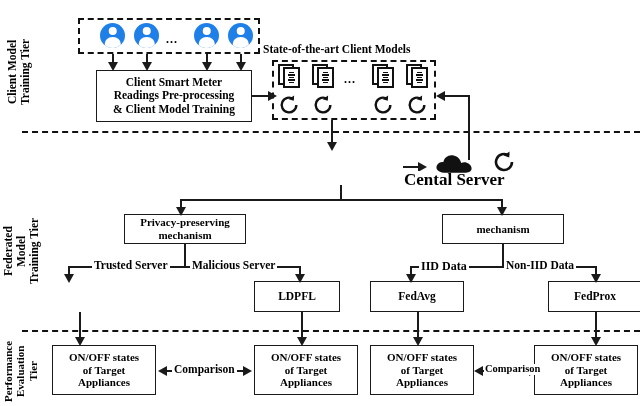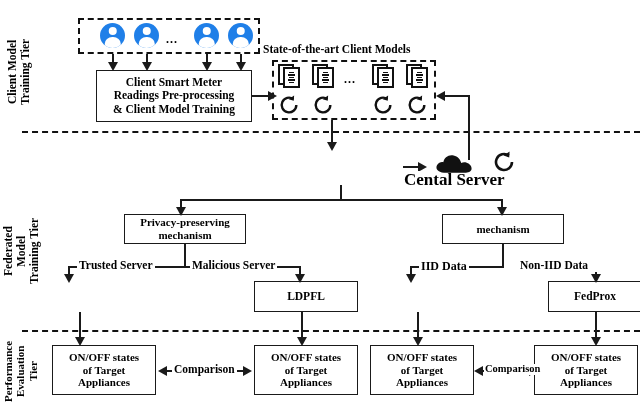--- a/index.html
+++ b/index.html
@@ -215,34 +215,37 @@
       <div>mechanism</div>
     </div>
   </div>
 
   <div class="vline" style="left:184px;top:244px;height:22px;"></div>
   <div class="hline" style="left:68px;top:266px;width:232px;"></div>
   <div class="vline" style="left:68px;top:266px;height:10px;"></div>
   <div class="ad" style="left:64px;top:274px;"></div>
   <div class="vline" style="left:299px;top:266px;height:10px;"></div>
   <div class="ad" style="left:295px;top:274px;"></div>
-  <div class="lbl" style="left:77px;top:260px;font-size:11.5px;padding:0 2px;">Trusted Server</div>
+  <div class="lbl" style="left:92px;top:260px;font-size:11.5px;padding:0 2px;">Trusted Server</div>
   <div class="lbl" style="left:190px;top:260px;font-size:11.5px;padding:0 2px;">Malicious Server</div>
 
   <div class="vline" style="left:502px;top:244px;height:22px;"></div>
   <div class="hline" style="left:410px;top:266px;width:186px;"></div>
   <div class="vline" style="left:410px;top:266px;height:10px;"></div>
   <div class="ad" style="left:406px;top:274px;"></div>
   <div class="vline" style="left:595px;top:266px;height:10px;"></div>
   <div class="ad" style="left:591px;top:274px;"></div>
   <div class="lbl" style="left:419px;top:260px;font-size:12px;padding:0 2px;">IID Data</div>
-  <div class="lbl" style="left:504px;top:260px;font-size:11.5px;padding:0 16px;">Non-IID Data</div>
-
-  <div class="box" style="left:254px;top:281px;width:104px;height:31px;font-size:11.5px;">
+  <div class="lbl" style="left:504px;top:260px;font-size:11.5px;padding:0 2px;">Non-IID Data</div>
+
+  <div class="box" style="left:254px;top:281px;width:86px;height:31px;font-size:11.5px;">
     <span>LDPFL</span>
+  </div>
+  <div class="box" style="left:370px;top:281px;width:94px;height:31px;font-size:11.5px;">
+    <span>FedAvg</span>
   </div>
   <div class="box" style="left:548px;top:281px;width:94px;height:31px;font-size:11.5px;">
     <span>FedProx</span>
   </div>
 
   <div class="vline" style="left:79px;top:312px;height:28px;"></div>
   <div class="ad" style="left:75px;top:337px;"></div>
   <div class="vline" style="left:301px;top:312px;height:28px;"></div>
   <div class="ad" style="left:297px;top:337px;"></div>
   <div class="vline" style="left:417px;top:312px;height:28px;"></div>

